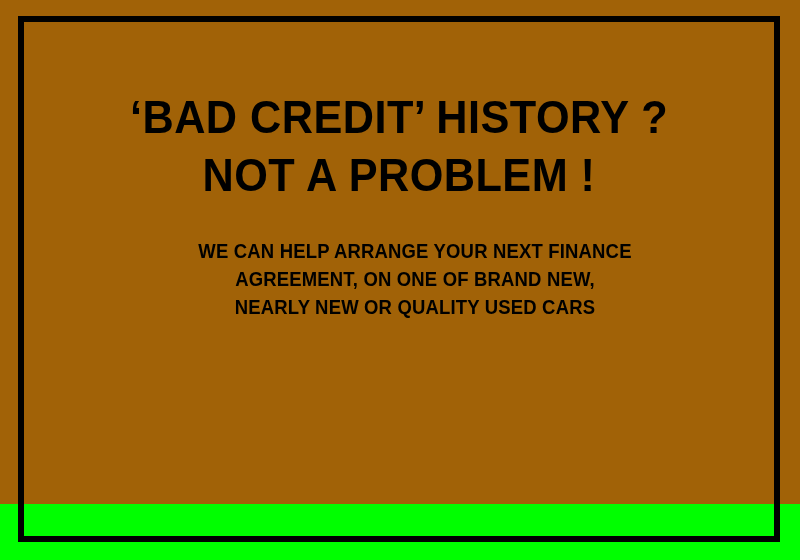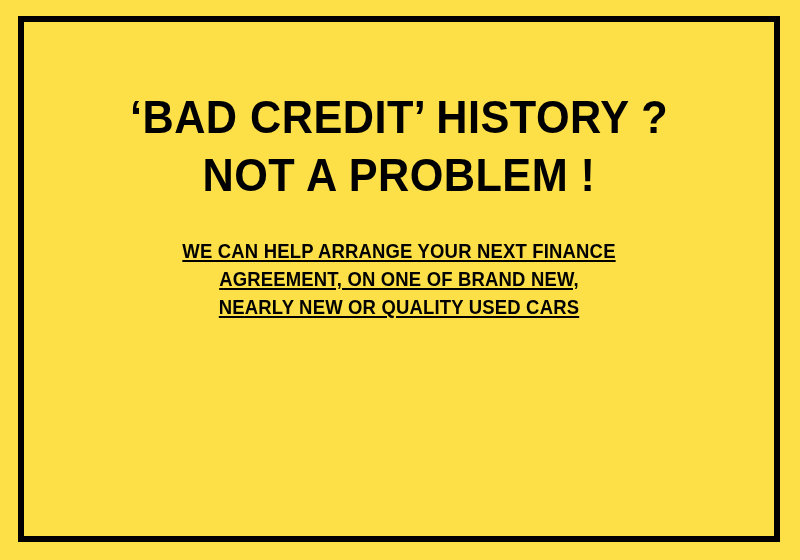--- a/index.html
+++ b/index.html
@@ -10,22 +10,22 @@
     width: 800px;
     height: 560px;
     overflow: hidden;
     background: #00ff00;
     font-family: "Liberation Sans", sans-serif;
   }
 
   #poster {
     position: relative;
     width: 800px;
-    height: 560px;
-    background: #fde047;
+    height: 504px;
+    background: #a16207;
     box-sizing: border-box;
   }
 
   
   #frame {
     position: absolute;
     left: 18px;
     top: 16px;
     width: 762px;
     height: 526px;
@@ -59,24 +59,23 @@
     line-height: 58px;
     letter-spacing: 0.5px;
     color: #000000;
     white-space: nowrap;
     transform: scaleX(0.94);
     transform-origin: center center;
   }
 
   .body-block {
     position: absolute;
-    left: 0;
+    left: 16px;
     top: 215px;
     width: 100%;
-    text-decoration: underline;
   }
 
   .body-line {
     font-family: "Liberation Sans", sans-serif;
     font-weight: bold;
     font-size: 21px;
     line-height: 28px;
     letter-spacing: 0.2px;
     color: #000000;
     white-space: nowrap;

